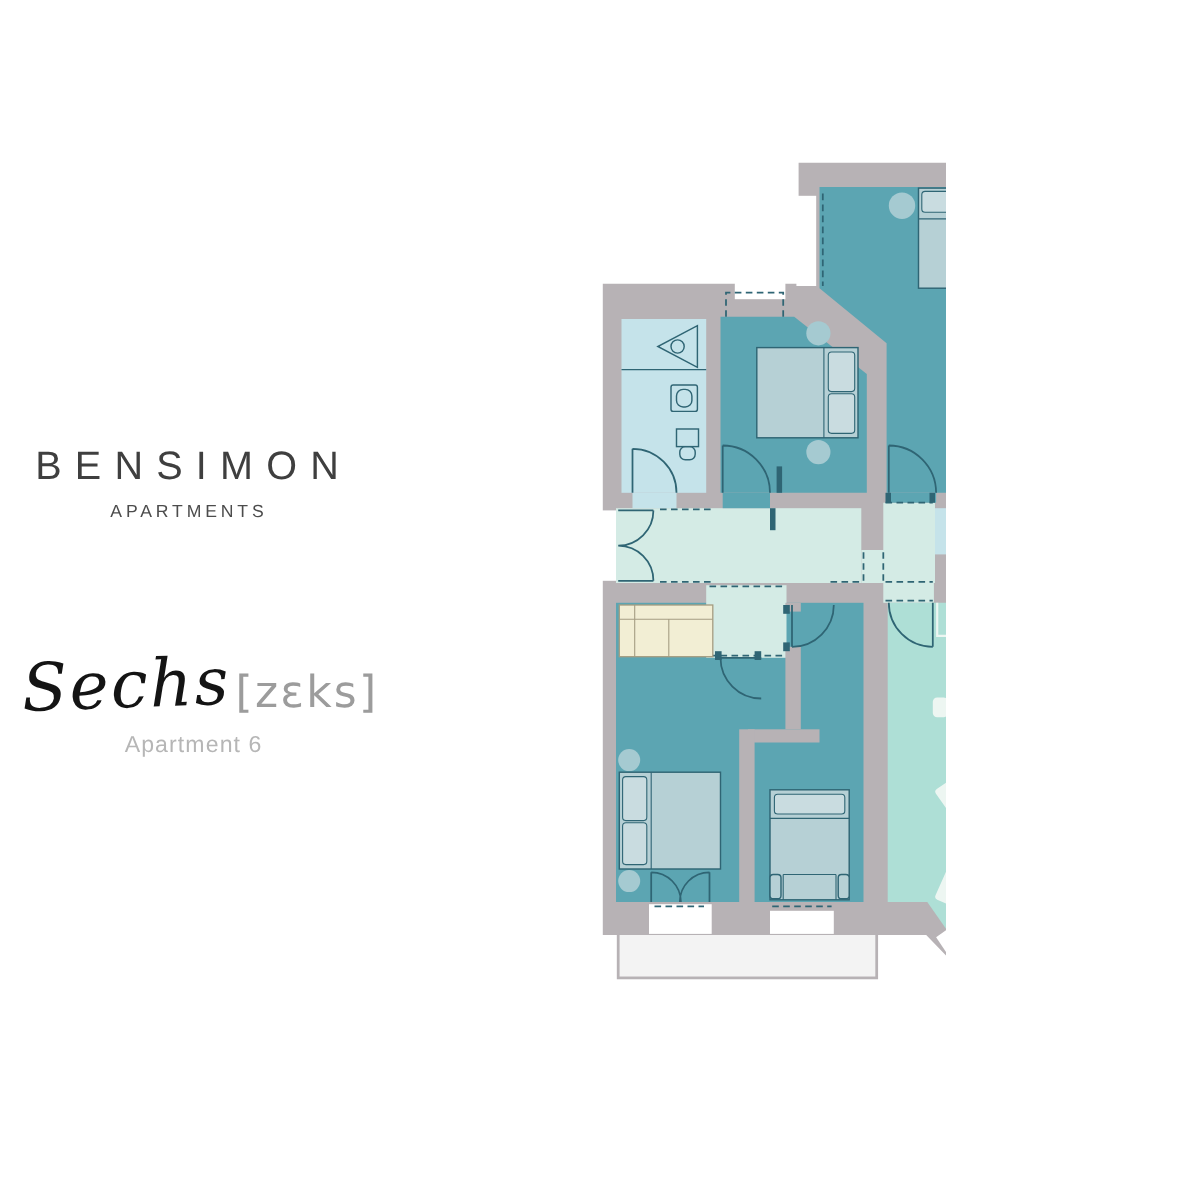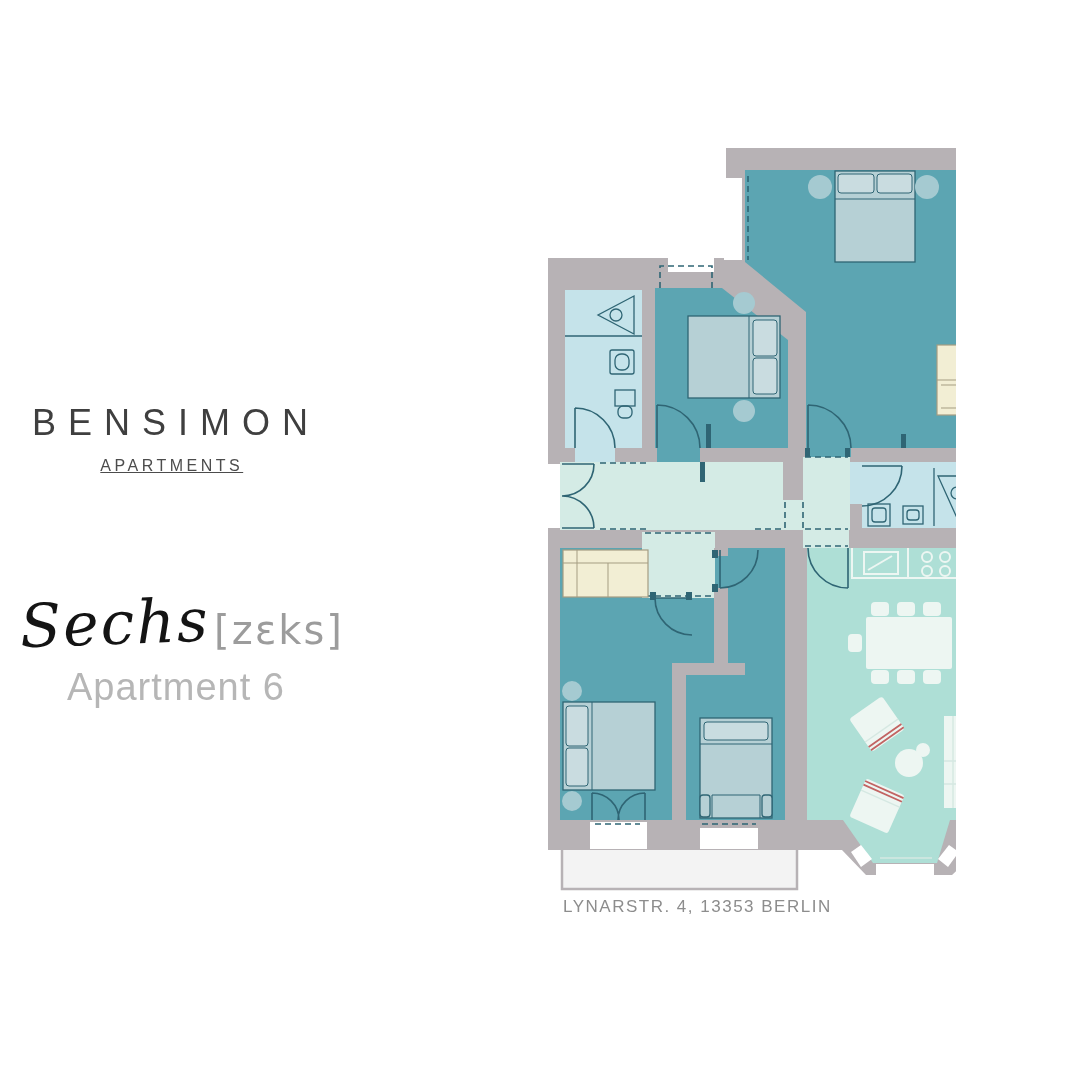--- a/index.html
+++ b/index.html
@@ -1,27 +1,27 @@
 <!DOCTYPE html>
 <html style="--background: #ffffff; --brand-text: #3f3f3f; --subtitle-text: #4c4c4c; --script-text: #141414; --pronunciation-text: #9c9c9c; --label-text: #b6b6b6; --address-text: #8d8d8d; --wall: #b7b2b5; --room-teal: #5ca5b2; --bathroom-blue: #c5e3ea; --hallway-mint: #d4ebe5; --living-mint: #aedfd6; --furniture-cream: #f2eed4; --cream-stroke: #a59d82; --furniture-light: #b6d0d5; --furniture-white: #edf6f2; --outline-dark: #2f6574; --balcony-fill: #f3f3f3; --accent-red: #c26463; --window-white: #ffffff;"><head>
 <meta charset="utf-8">
 <style>
   html,body{margin:0;padding:0;background:var(--background,#fff);}
-  .canvas{position:relative;width:956px;height:1072px;overflow:hidden;background:var(--background,#fff);
+  .canvas{position:relative;width:860px;height:1072px;overflow:hidden;background:var(--background,#fff);
           font-family:"Liberation Sans",sans-serif;}
   .brand-block{position:absolute;left:20px;top:402px;width:300px;text-align:center;}
   .brand-name{font-size:36px;font-weight:400;letter-spacing:12px;text-indent:12px;color:var(--brand-text,#3f3f3f);}
-  .brand-subtitle{font-size:16px;letter-spacing:3.5px;text-indent:3.5px;margin-top:13px;color:var(--subtitle-text,#4c4c4c);text-decoration:underline;}
+  .brand-subtitle{font-size:16px;letter-spacing:3.5px;text-indent:3.5px;margin-top:13px;color:var(--subtitle-text,#4c4c4c);}
   .apt-block{position:absolute;left:20px;top:588px;width:312px;text-align:center;}
   .apt-line{white-space:nowrap;}
   .apt-script{font-family:"DejaVu Serif",serif;font-style:italic;font-size:60px;letter-spacing:2px;
               color:var(--script-text,#141414);display:inline-block;transform:rotate(-2deg);}
   .apt-pron{font-family:"DejaVu Sans",sans-serif;font-size:40px;color:var(--pronunciation-text,#9c9c9c);
             margin-left:0;letter-spacing:2px;}
-  .apt-label{font-size:38px;letter-spacing:1px;margin-top:8px;color:var(--label-text,#b6b6b6);}
+  .apt-label{font-size:21px;letter-spacing:1px;margin-top:8px;color:var(--label-text,#b6b6b6);}
   .address{position:absolute;left:563px;top:897px;font-size:17px;letter-spacing:1.5px;color:var(--address-text,#8d8d8d);}
   svg.plan{position:absolute;left:0;top:0;}
   .wall{fill:var(--wall,#b7b2b5);}
   .teal{fill:var(--room-teal,#5ca5b2);}
   .bath{fill:var(--bathroom-blue,#c5e3ea);}
   .hall{fill:var(--hallway-mint,#d4ebe5);}
   .living{fill:var(--living-mint,#aedfd6);}
   .win{fill:var(--window-white,#ffffff);}
   .balc{fill:var(--balcony-fill,#f3f3f3);stroke:var(--wall,#b7b2b5);stroke-width:2.5;}
   .arc{stroke:var(--outline-dark,#2f6574);stroke-width:1.6;fill:none;}
@@ -229,14 +229,13 @@
     <g>
       <rect class="bed" x="700" y="718" width="72" height="100"></rect>
       <rect class="pillow" x="704" y="722" width="64" height="18" rx="3"></rect>
       <path class="bline" d="M700,744 H772"></path>
       <rect class="bed" x="700" y="795" width="10" height="22" rx="3"></rect>
       <rect class="bed" x="762" y="795" width="10" height="22" rx="3"></rect>
       <path class="bline" d="M712,795 H760 M712,795 V818 M760,795 V818"></path>
     </g>
   </svg>
 
-  <div class="address">LYNARSTR. 4, 13353 BERLIN</div>
 </div>
 
 </body></html>

